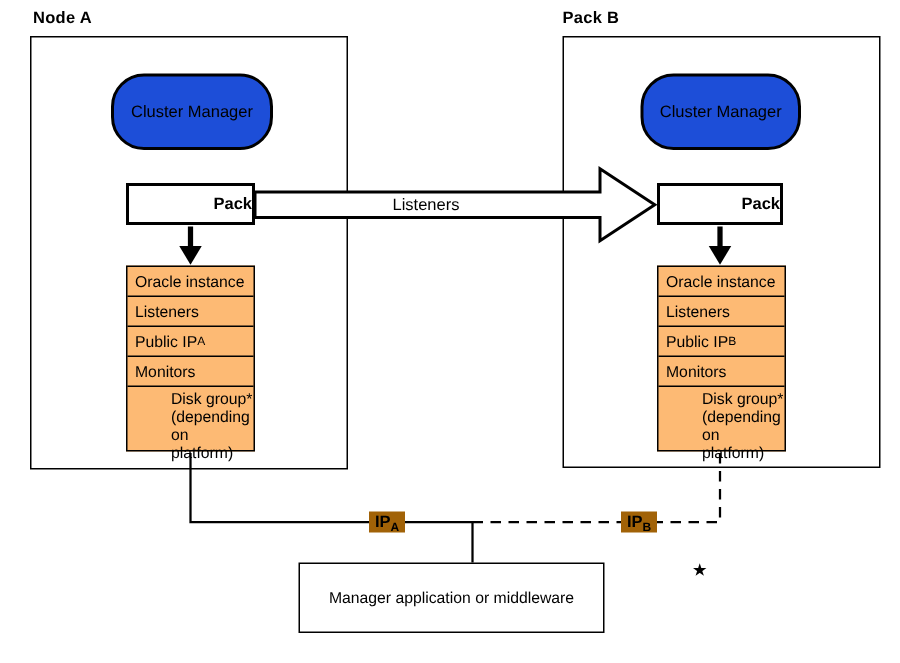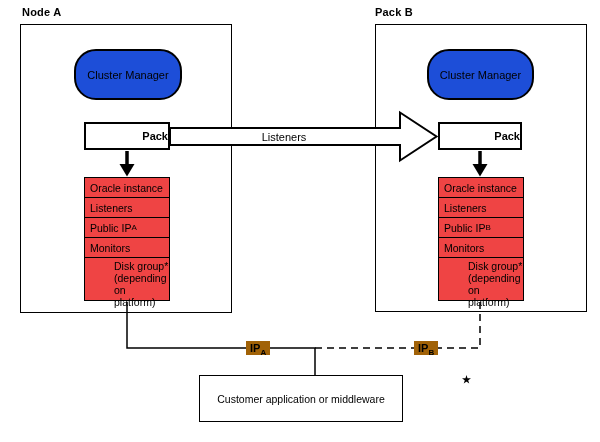--- a/index.html
+++ b/index.html
@@ -11,21 +11,21 @@
   .node-title{font-weight:bold;font-size:11px;letter-spacing:0.2px;}
   .node-box{border:1.5px solid #000;background:#ffffff;}
   .cm{
     border:2px solid #000;border-radius:22px;background:#1d4ed8;
     display:flex;align-items:center;justify-content:center;font-size:11px;
   }
   .pack{
     border:2px solid #000;background:#ffffff;display:flex;align-items:center;
     justify-content:flex-end;font-size:11px;font-weight:bold;
   }
-  .stack{border:1.5px solid #000;background:#ef4444;}
+  .stack{border:1.5px solid #000;background:#fdba74;}
   .stack .row{
     height:20px;border-bottom:1.5px solid #000;font-size:10.5px;
     display:flex;align-items:center;padding-left:5px;box-sizing:border-box;
   }
   .stack .row.multiline{
     height:42px;border-bottom:none;display:block;white-space:pre-line;
     line-height:12px;padding-top:2px;margin-left:24px;
   }
   sub{font-size:8px;line-height:0;}
   .ip-label{
@@ -99,21 +99,21 @@
     </div>
     <div class="row">
       <span>Monitors</span>
     </div>
     <div class="row multiline">Disk group*
 (depending on
 platform)</div>
   </div>
 
   <div class="abs customer-box" style="left:199px;top:375px;width:204px;height:47px;">
-    <span>Customer application or middleware</span>
+    <span>Manager application or middleware</span>
   </div>
 
   <div class="abs footnote-star" style="left:462px;top:374px;">★</div>
 
   <svg width="600" height="442" viewBox="0 0 600 442">
 
     <path d="M170,128 L400,128 L400,112.5 L436.5,136.5 L400,160.5 L400,145 L170,145 Z" fill="#ffffff" stroke="#000000" stroke-width="2"></path>
 
     <g>
       <line x1="127" y1="151" x2="127" y2="166" stroke="#000000" stroke-width="3.5"></line>

